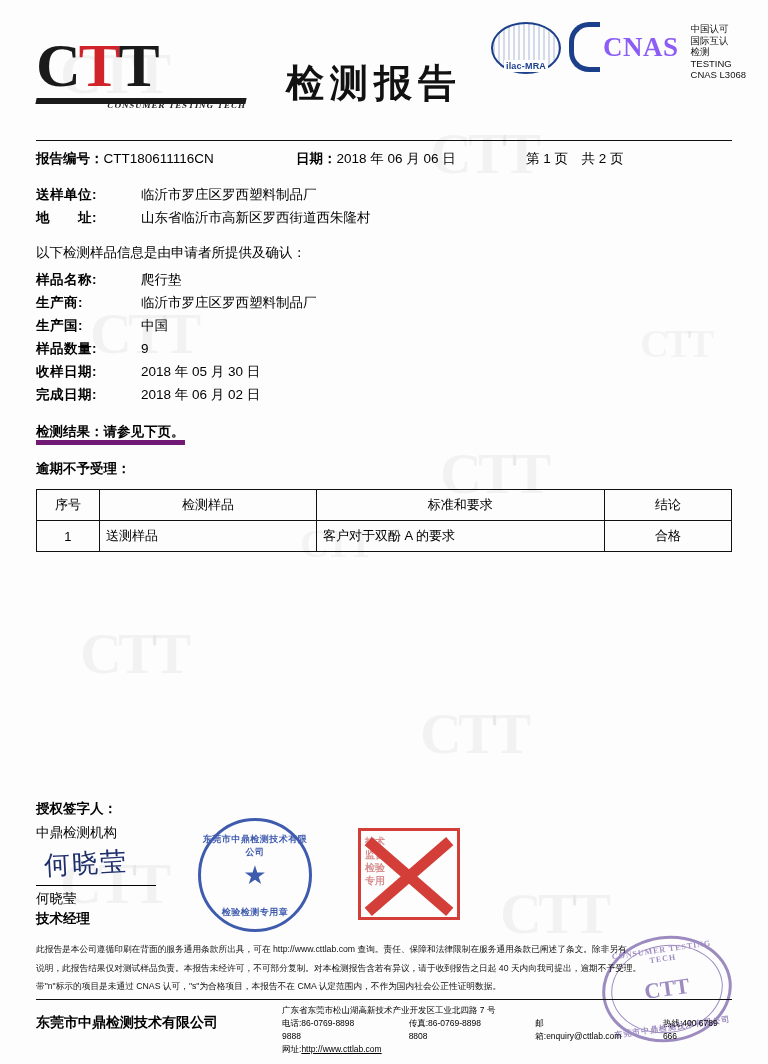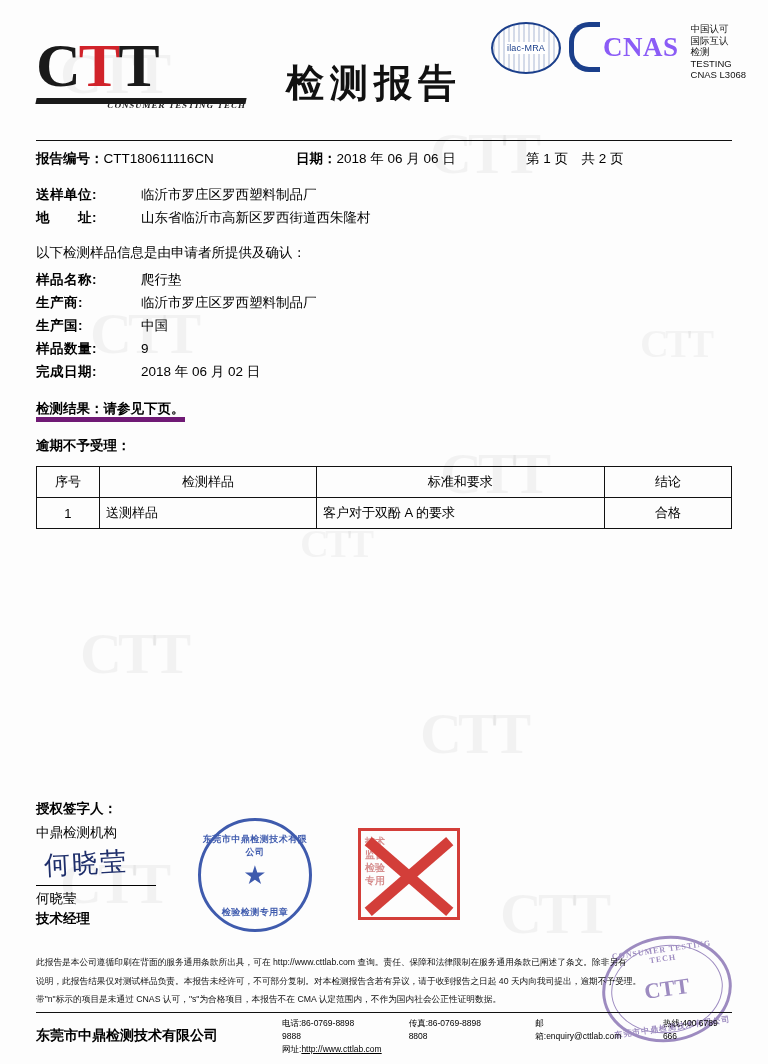--- a/index.html
+++ b/index.html
@@ -96,23 +96,23 @@
     align-items: flex-start;
     gap: 8px;
   }
   .ilac {
     width: 66px;
     height: 48px;
     border-radius: 50%/50%;
     border: 2px solid #1b3f8b;
     color: #1b3f8b;
     font-size: 9px;
-    font-weight: normal;
-    display: flex;
-    align-items: center;
+    font-weight: bold;
+    display: flex;
+    align-items: flex-end;
     justify-content: center;
     position: relative;
     background:
       repeating-linear-gradient(to right, rgba(27,63,139,0.18) 0 2px, transparent 2px 5px);
   }
   .ilac span {
     background: #fff;
     padding: 1px 2px;
     letter-spacing: .2px;
   }
@@ -457,20 +457,24 @@
       <div class="k">生产商:</div>
       <div class="v">临沂市罗庄区罗西塑料制品厂</div>
     </div>
     <div class="kv">
       <div class="k">生产国:</div>
       <div class="v">中国</div>
     </div>
     <div class="kv">
       <div class="k">样品数量:</div>
       <div class="v">9</div>
+    </div>
+    <div class="kv">
+      <div class="k">收样日期:</div>
+      <div class="v">2018 年 05 月 30 日</div>
     </div>
     <div class="kv">
       <div class="k">完成日期:</div>
       <div class="v">2018 年 06 月 02 日</div>
     </div>
 
     <div class="result-line"><span class="u">检测结果：请参见下页。</span></div>
 
     <div class="section-label">逾期不予受理：</div>
   </div>
@@ -525,20 +529,21 @@
   </div>
 
   <div class="footer">
     <div class="discl">此报告是本公司遵循印刷在背面的服务通用条款所出具，可在 http://www.cttlab.com 查询。责任、保障和法律限制在服务通用条款已阐述了条文。除非另有</div>
     <div class="discl">说明，此报告结果仅对测试样品负责。本报告未经许可，不可部分复制。对本检测报告含若有异议，请于收到报告之日起 40 天内向我司提出，逾期不予受理。</div>
     <div class="discl">带"n"标示的项目是未通过 CNAS 认可，"s"为合格项目，本报告不在 CMA 认定范围内，不作为国内社会公正性证明数据。</div>
     <div class="footer-rule"></div>
     <div class="footer-bottom">
       <div class="footer-company">东莞市中鼎检测技术有限公司</div>
       <div class="footer-addr">
+        <div>广东省东莞市松山湖高新技术产业开发区工业北四路 7 号</div>
         <div class="l2">
           <span>电话:86-0769-8898 9888</span>
           <span>传真:86-0769-8898 8808</span>
           <span><span>邮箱:</span><span>enquiry@cttlab.com</span></span>
           <span>热线:400 6789 666</span>
         </div>
         <div>
           <span>网址:</span><span style="text-decoration:underline">http://www.cttlab.com</span>
         </div>
       </div>

